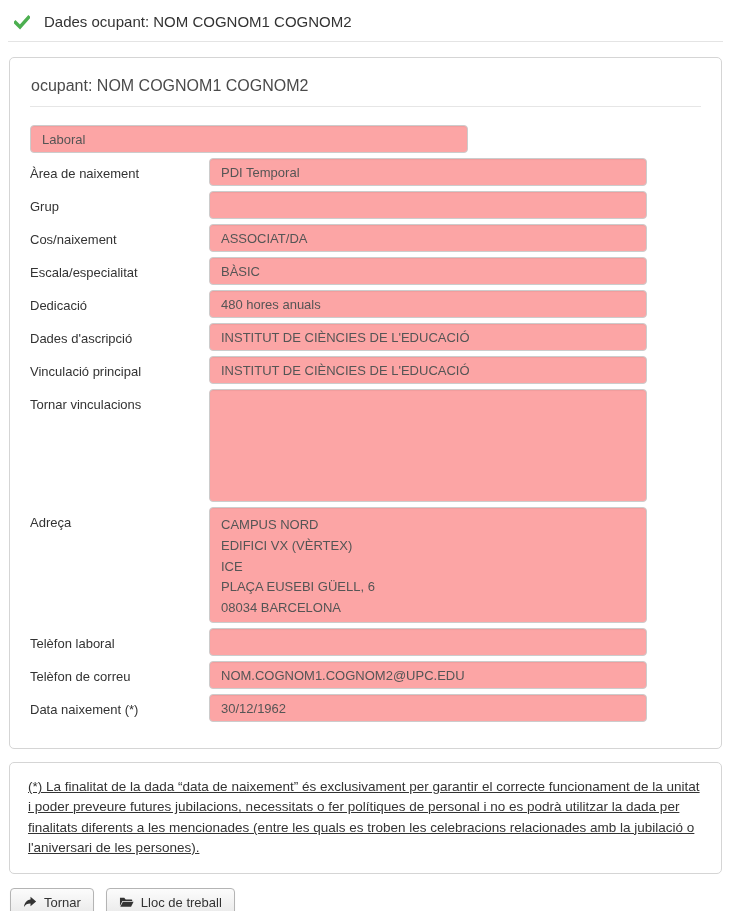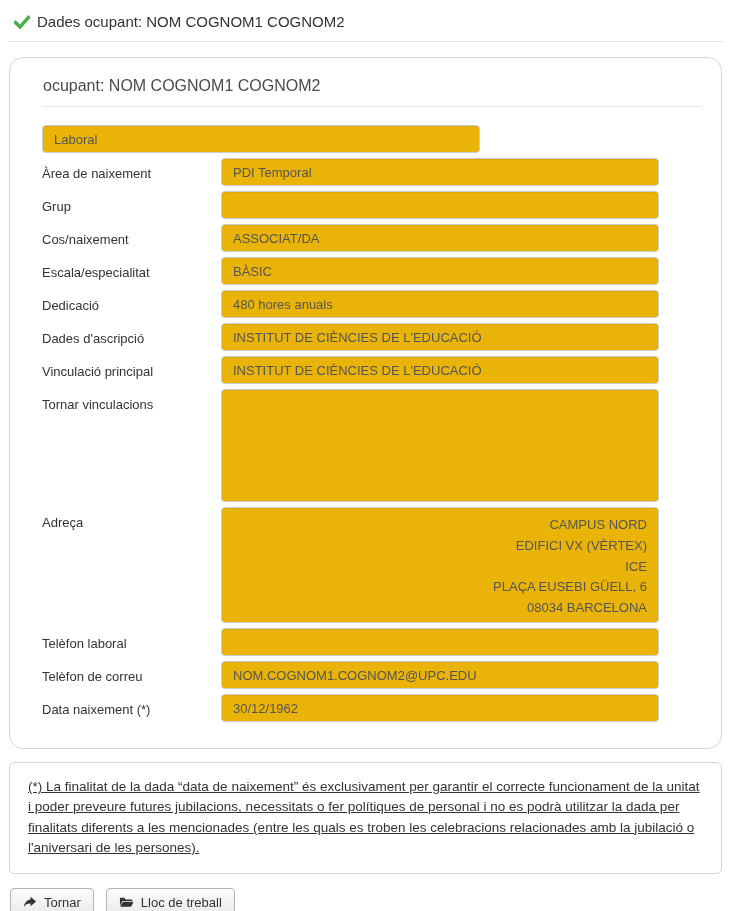--- a/index.html
+++ b/index.html
@@ -6,36 +6,36 @@
   html, body { width: 731px; height: 911px; overflow: hidden; }
   body {
     background: #ffffff;
     font-family: "Liberation Sans", sans-serif;
     color: #333333;
   }
   
   .status-bar {
     display: flex;
     align-items: center;
-    gap: 7px;
+    gap: 14px;
     padding: 13px 0 0 14px;
   }
   .check-icon { width: 16px; height: 16px; flex: none; }
   .status-title { font-size: 15px; color: #333; }
   hr.top-rule {
     border: none;
     border-top: 1px solid #e4e4e4;
     margin: 11px 8px 0 8px;
   }
   
   .panel {
     margin: 15px 9px 0 9px;
     border: 1px solid #d5d5d5;
-    border-radius: 14px;
-    padding: 12px 20px 21px 32px;
+    border-radius: 5px;
+    padding: 12px 20px 21px 20px;
     background: #fff;
   }
   .panel-title {
     font-size: 16px;
     font-weight: normal;
     color: #4a4a4a;
     padding: 7px 0 11px 1px;
   }
   hr.panel-rule {
     border: none;
@@ -47,38 +47,37 @@
     width: 179px;
     flex: none;
     font-size: 13px;
     color: #333;
     padding-top: 8px;
   }
   .field-control { width: 438px; }
   .field-input, .field-textarea {
     display: block;
     width: 100%;
-    background: #eab308;
+    background: #fca5a5;
     border: 1px solid #cccccc;
     border-radius: 4px;
     box-shadow: inset 0 1px 1px rgba(0,0,0,0.05);
     color: #555555;
     font-size: 13px;
     font-family: "Liberation Sans", sans-serif;
     padding: 0 11px;
     height: 28px;
     outline: none;
   }
   .field-textarea {
     height: 113px;
     resize: none;
     padding: 7px 11px;
     line-height: 1.6;
     overflow: hidden;
-    text-align: right;
   }
   .field-textarea.tall { height: 116px; }
   
   .note-panel {
     margin: 13px 9px 0 9px;
     border: 1px solid #d5d5d5;
     border-radius: 5px;
     padding: 14px 18px 15px 18px;
     background: #fff;
     text-decoration: underline;

